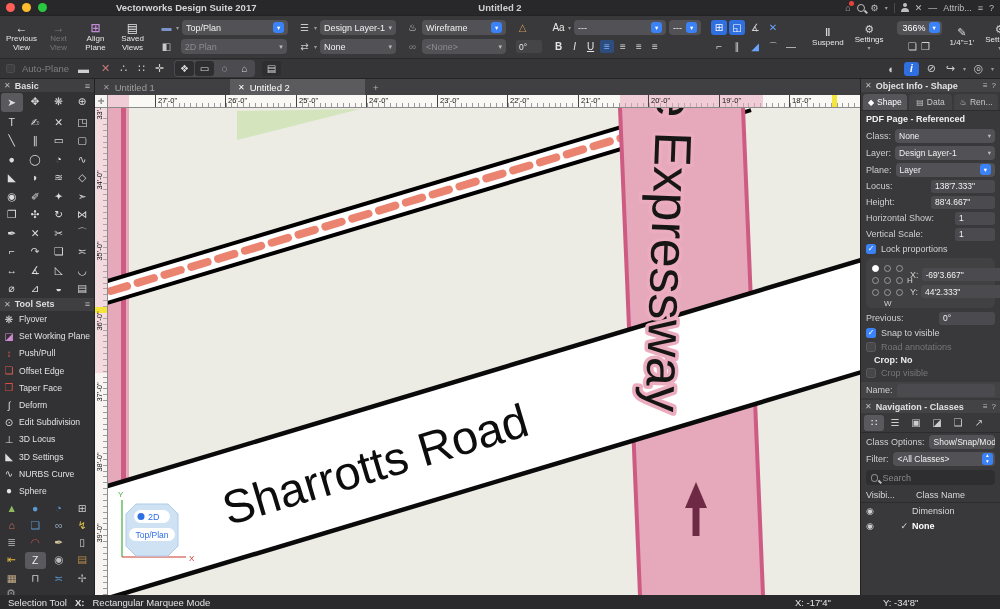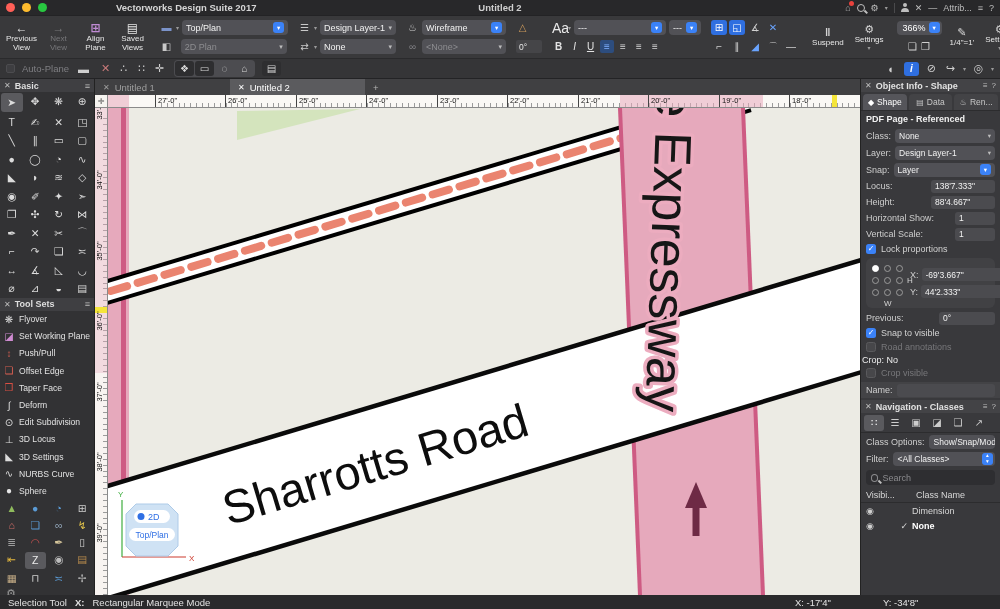--- a/index.html
+++ b/index.html
@@ -132,21 +132,21 @@
 .posbox{margin:2px 5px;background:#414144;border-radius:6px;padding:5px 4px;display:flex;gap:4px}
 .radwrap{position:relative;width:44px;height:40px}
 .radio-grid{display:grid;grid-template-columns:repeat(3,12px);grid-auto-rows:12px}
 .rad{width:7px;height:7px;border:1px solid #9a9a9a;border-radius:50%;margin:2px}
 .rad.fill{background:#fff;border-color:#fff}
 .pos-h{position:absolute;left:37px;top:13px;font-size:8px;color:#d5d5d5}
 .pos-w{position:absolute;left:14px;top:36px;font-size:8px;color:#d5d5d5}
 .posxy{flex:1;display:flex;flex-direction:column;gap:4px;justify-content:center}
 .posxy .r{display:flex;align-items:center;gap:3px;color:#cecece}
 .posxy .field{flex:1;min-width:0}
-.crops{padding:1px 1px;font-weight:normal;color:#ededed}
+.crops{padding:1px 13px;font-weight:bold;color:#ededed}
 
 .nav-tabs{height:20px;display:flex;align-items:center;gap:1px;padding:2px 3px;border-bottom:1px solid #2c2c2e}
 .nav-tab{width:20px;height:16px;display:flex;align-items:center;justify-content:center;font-size:10px;color:#cdcdcd;border-radius:3px}
 .nav-tab.active{background:#5a5a5e;color:#fff}
 .bluestep{margin-left:auto;width:11px;height:12px;background:#3b82f7;border-radius:3px;color:#fff;font-size:5.5px;display:flex;flex-direction:column;align-items:center;justify-content:center;line-height:1}
 .dd-nav{flex:1;background:#515156;border-radius:4px;height:14px;display:flex;align-items:center;padding:0 2px 0 5px;color:#f2f2f2;font-size:8.5px;min-width:0;white-space:nowrap;overflow:hidden}
 .searchrow{margin:3px 5px;background:#2e2e31;border-radius:4px;height:15px;display:flex;align-items:center;gap:4px;padding:0 5px}
 .searchrow input{background:transparent;border:none;outline:none;color:#ddd;font-size:9px;width:100%;font-family:inherit}
 .searchrow input::placeholder{color:#8a8a8d}
 .thead{display:flex;align-items:center;height:15px;border-bottom:1px solid #2c2c2e;color:#d8d8d8;padding:0 5px;gap:4px}
@@ -267,21 +267,21 @@
       <div class="tb-row">
           <span class="tb-icon" style="color:#c9975a">△</span>
         </div>
       <div class="tb-row">
           <span class="anglebox">0°</span>
         </div>
     </div>
     <div class="gsep"></div>
     <div class="tb-col">
       <div class="tb-row">
-        <span class="tb-icon" style="font-size:14px;color:#e8e8e8">Aa</span>
+        <span class="tb-icon" style="font-size:10px;color:#e8e8e8">Aa</span>
         <span class="tinychev">▾</span>
         <div class="dd dd-font">
           <span>---</span>
             <span class="bluechev">▾</span>
         </div>
         <div class="dd dd-size">
           <span>---</span>
             <span class="bluechev">▾</span>
         </div>
       </div>
@@ -610,21 +610,21 @@
         </div>
       </div>
       <div class="oi-row">
         <span class="lbl">Layer:</span>
         <div class="dd-sm">
           <span>Design Layer-1</span>
             <span class="chev">▾</span>
         </div>
       </div>
       <div class="oi-row">
-        <span class="lbl">Snap:</span>
+        <span class="lbl">Plane:</span>
         <div class="dd-sm">
           <span>Layer</span>
             <span class="bluechev">▾</span>
         </div>
       </div>
       <div class="oi-row">
         <span class="lbl">Locus:</span>
         <input class="field num" value="138'7.333&quot;" style="">
       </div>
       <div class="oi-row">

